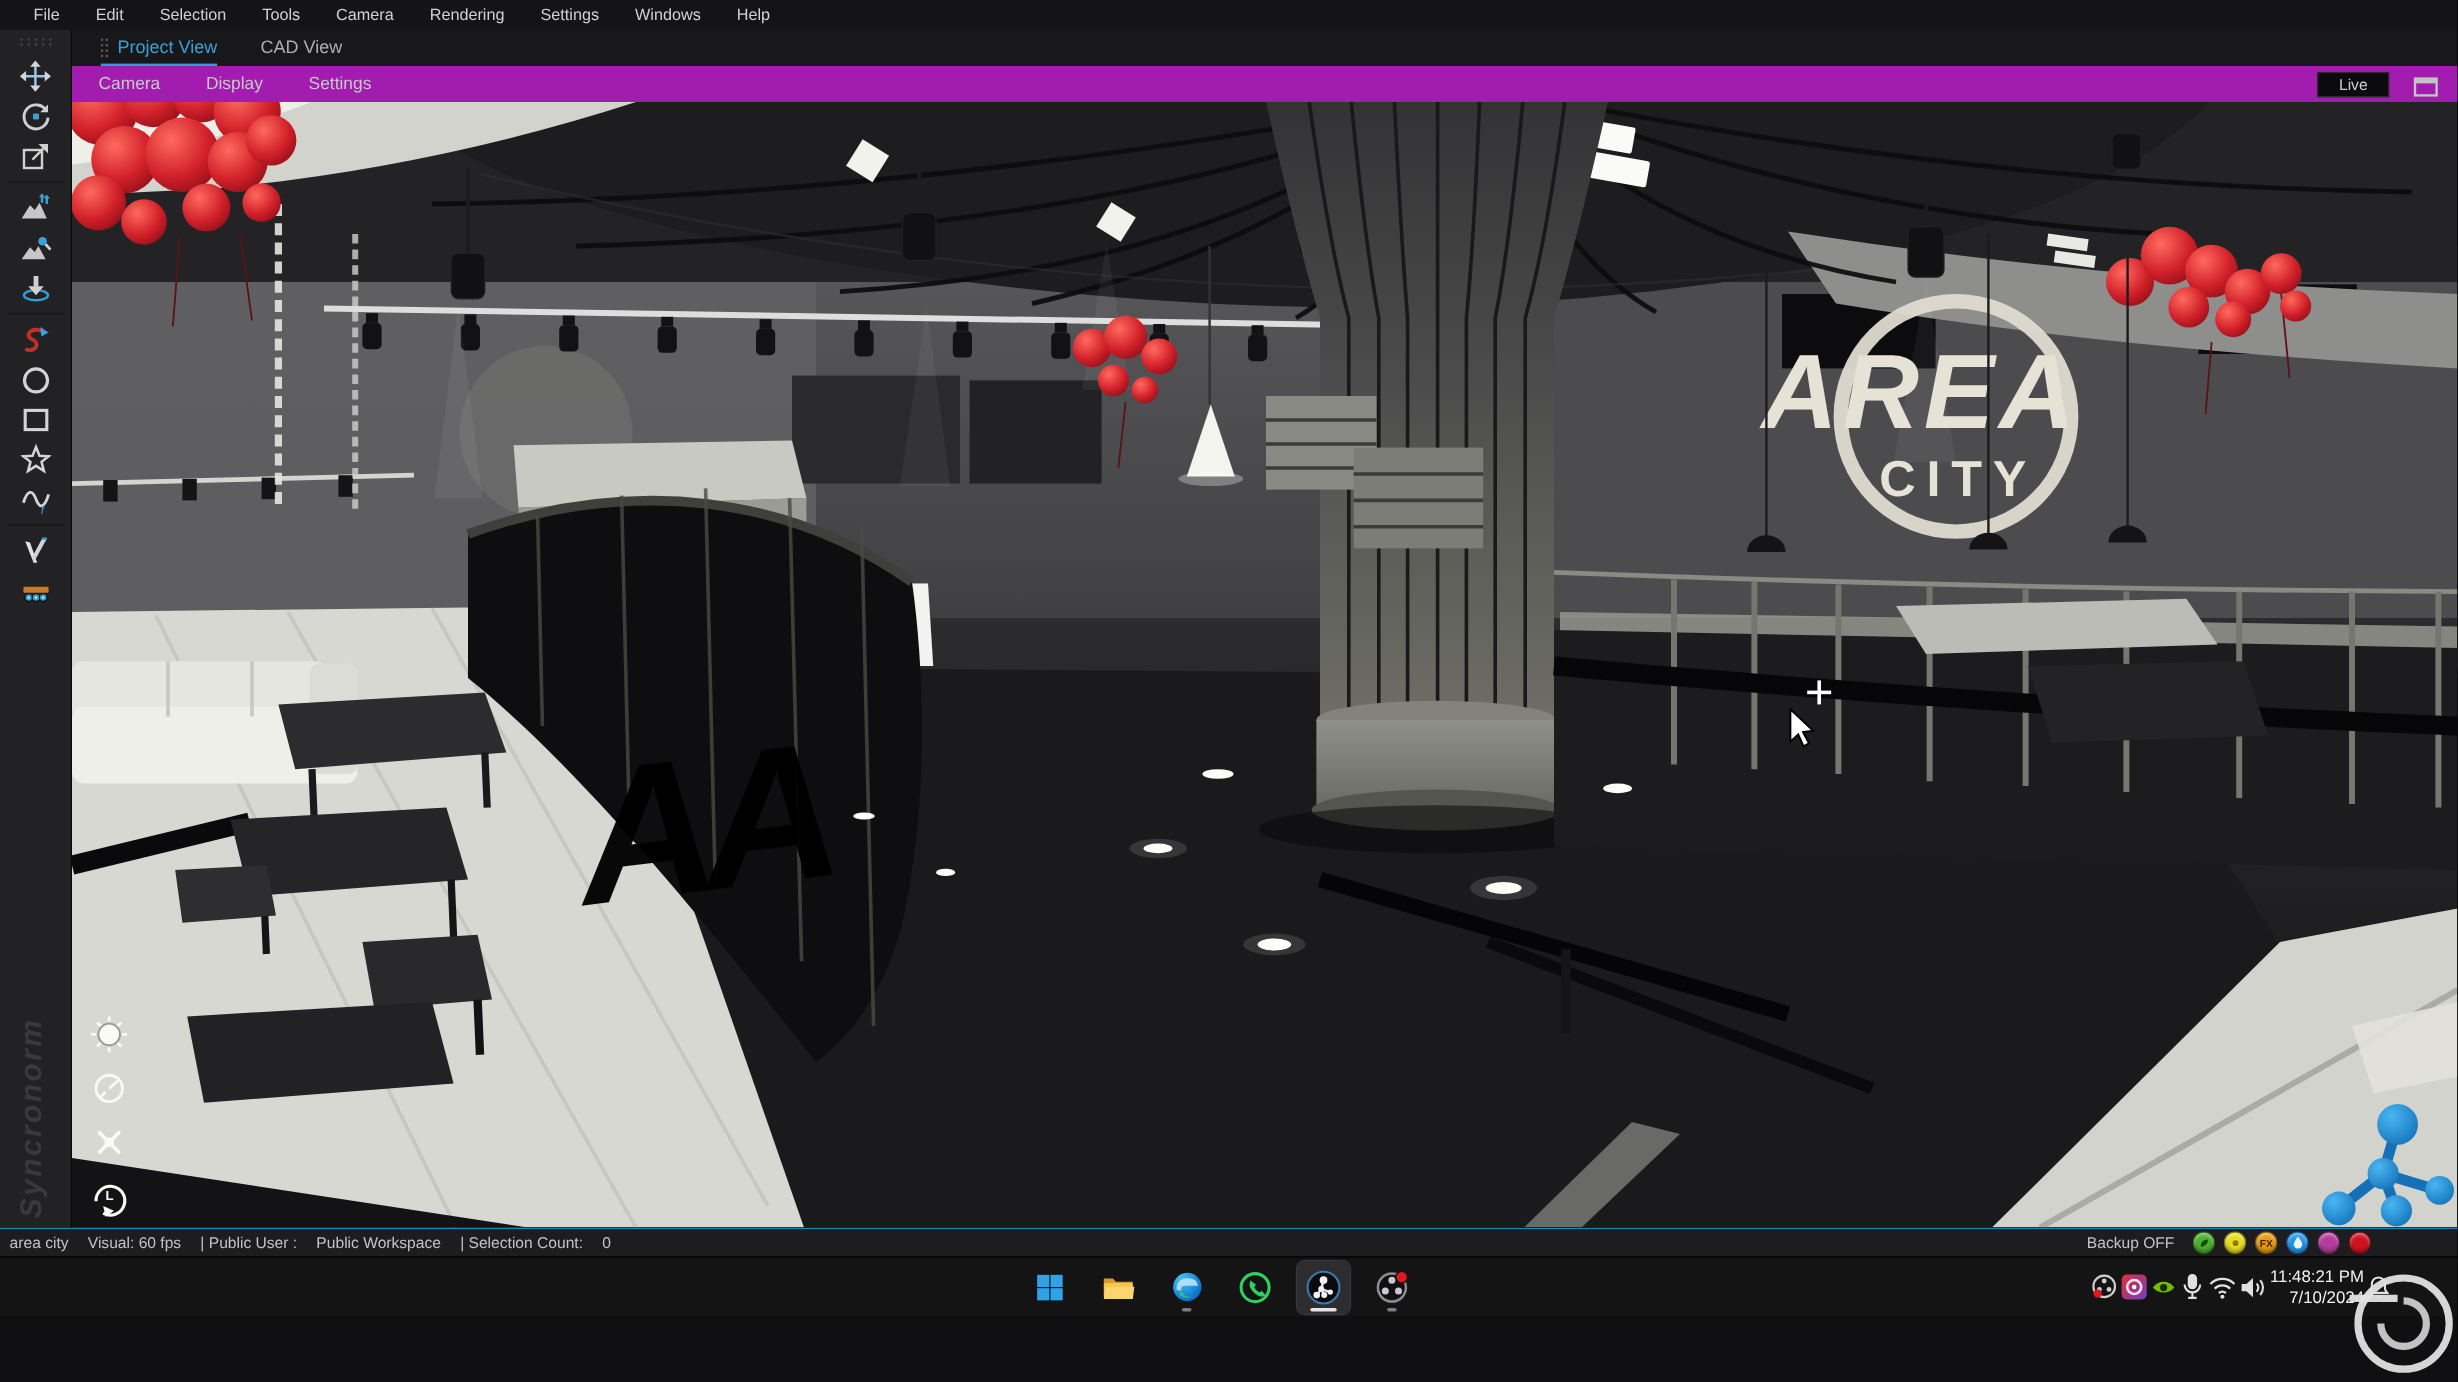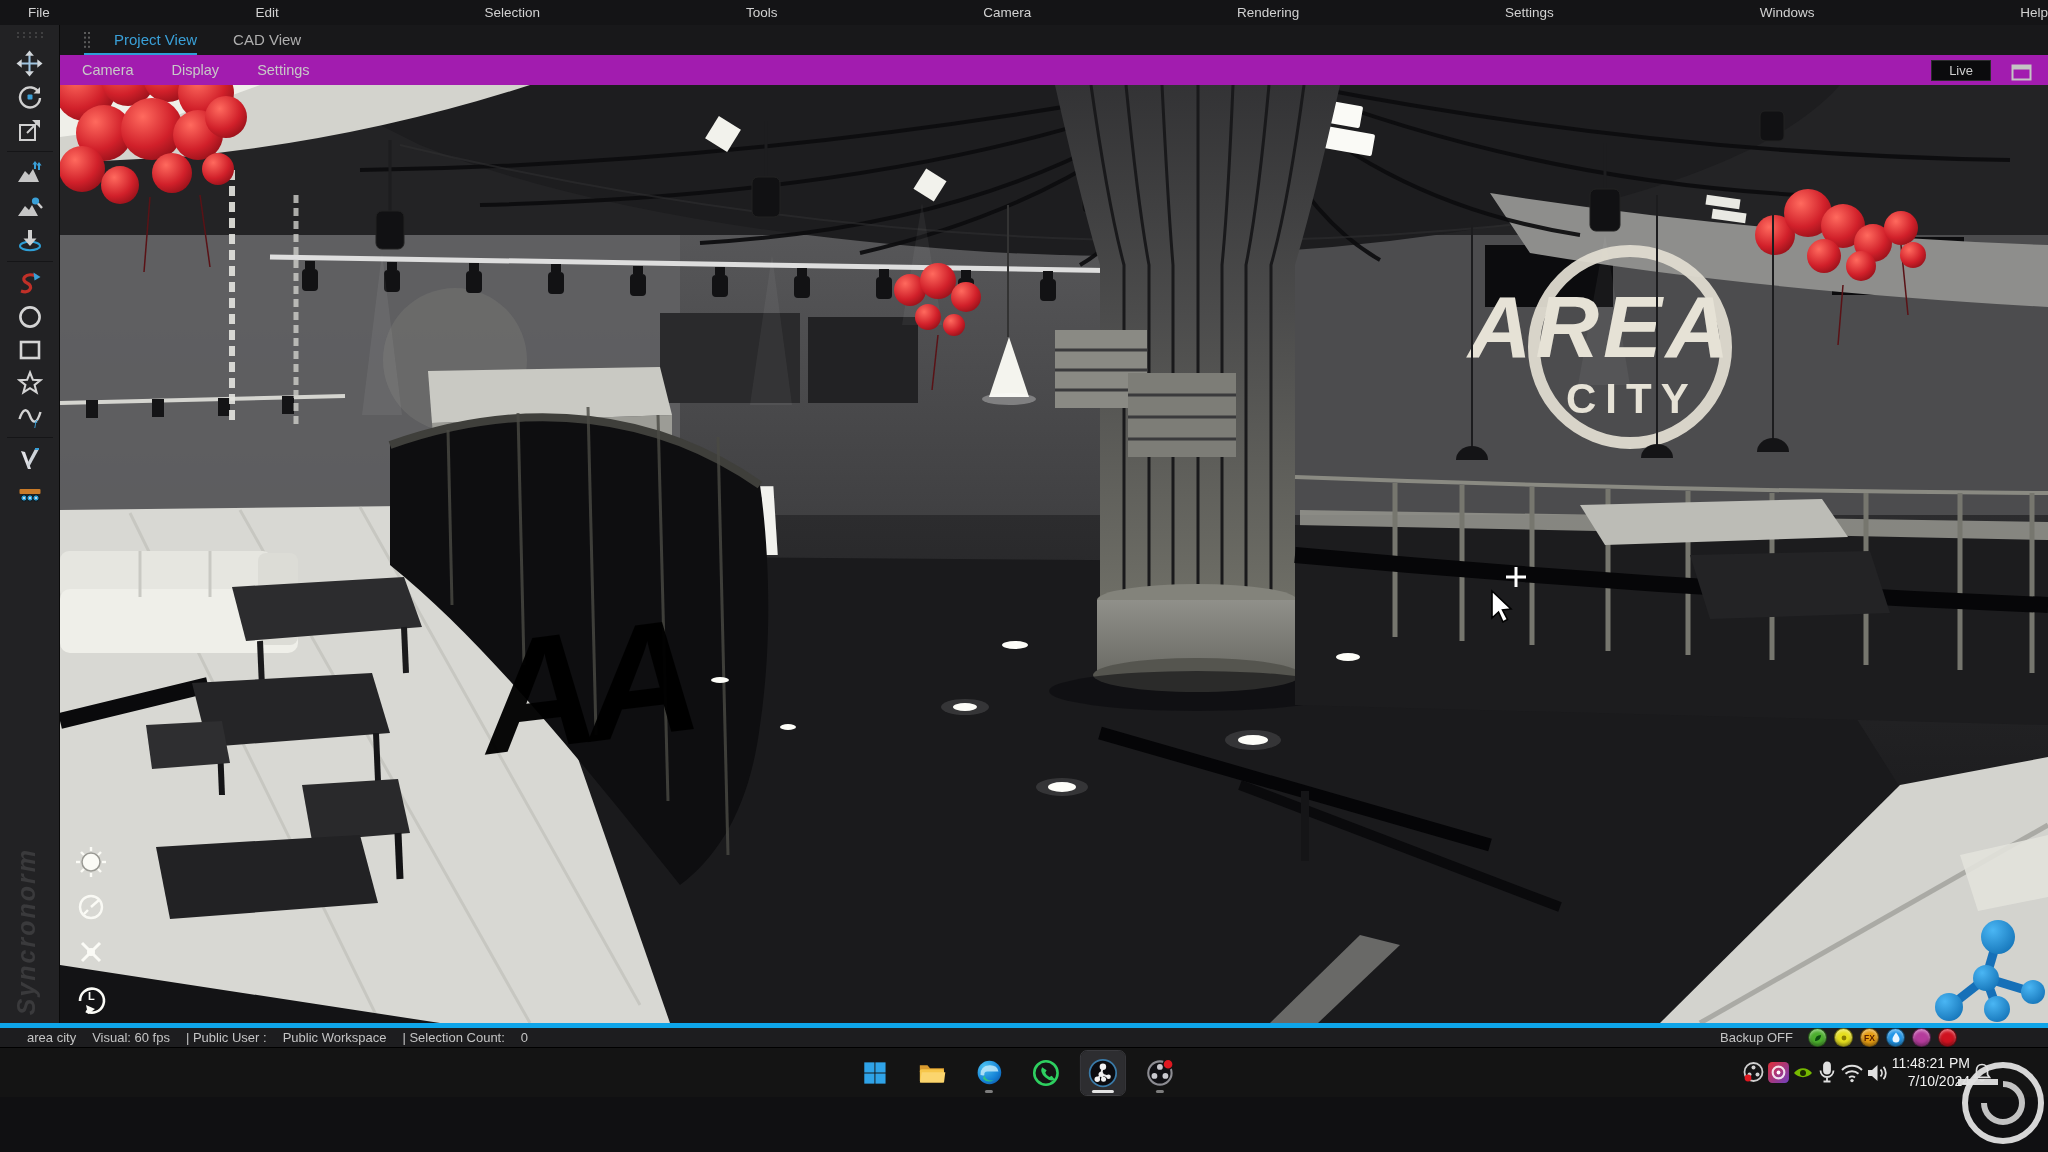--- a/index.html
+++ b/index.html
@@ -8,21 +8,21 @@
             font-family:"Liberation Sans",sans-serif; background:#101012; }
 
   
   .titlebar { height:27px; background:#f1f1ef; display:flex; align-items:center; padding-left:8px; }
   .titlebar .logo { width:17px; height:17px; margin-right:10px; }
   .titlebar .title { font-size:13px; color:#141414; }
   .win-controls { margin-left:auto; display:flex; height:100%; }
   .win-btn { width:46px; height:100%; display:flex; align-items:center; justify-content:center; }
 
   
-  .menubar { height:25px; background:#141416; display:flex; align-items:center; padding-left:28px; gap:30px;justify-content:space-between; }
+  .menubar { height:25px; background:#141416; display:flex; align-items:center; padding-left:28px; gap:30px; }
   .menubar .mi { font-size:13.5px; color:#d2d2d2; cursor:default; }
 
   
   .maintabs { height:28px; background:#141416; display:flex; align-items:flex-end; padding-left:600px; gap:38px; }
   .maintab { font-size:14.5px; color:#c2c2c2; padding:0 2px 6px 2px; border-bottom:3px solid transparent; }
   .maintab.active { color:#37a2da; border-bottom-color:#2f9fd6; }
 
   
   .content-row { display:flex; height:998px; }
   .leftrail { width:60px; background:#222224; border-right:1px solid #0a0a0a; position:relative;
@@ -30,36 +30,36 @@
   .rail-grip { margin-bottom:8px; opacity:.7; }
   .tool { width:38px; height:33px; display:flex; align-items:center; justify-content:center; border-radius:3px; }
   .rail-sep { width:46px; height:1px; background:#151517; margin:5px 0; }
   .rail-watermark { position:absolute; bottom:8px; left:12px; writing-mode:vertical-rl; transform:rotate(180deg);
                     font-size:25px; font-weight:bold; font-style:italic; letter-spacing:2px; color:#3a3a3c; }
 
   .main-col { flex:1; display:flex; flex-direction:column; }
 
   
   .viewtabs { height:30px; background:#18181a; display:flex; align-items:flex-end; padding-left:24px; gap:36px; }
-  .viewtab { font-size:15px; color:#aeaeae; padding-bottom:5px; border-bottom:2px solid transparent; display:flex; align-items:center; gap:24px; }
+  .viewtab { font-size:15px; color:#aeaeae; padding-bottom:5px; border-bottom:2px solid transparent; display:flex; align-items:center; gap:8px; }
   .viewtab.active { color:#3aa0d8; border-bottom-color:#2f9fd6; }
 
   
   .vtoolbar { height:30px; background:#a21caf; display:flex; align-items:center; padding-left:22px; gap:38px; }
   .vtoolbar .vmi { font-size:14.5px; color:#c8c8c8; }
   .vt-right { margin-left:auto; display:flex; align-items:flex-end; gap:20px; padding-right:16px; }
   .live-btn { background:#0b0b0d; border:1px solid #2c2c2e; color:#cfcfcf; font-size:13px; padding:2px 17px; }
 
   
   .viewport { flex:1; position:relative; background:#0c0c0e; overflow:hidden; }
   .viewport svg.scene { position:absolute; inset:0; }
 
   
-  .statusbar { height:24px; background:#1d1d1f; border-top:5px solid #0ea5e9; display:flex; align-items:center;
-               padding:0 27px; gap:16px; font-size:13px; color:#c4c4c4; }
+  .statusbar { height:24px; background:#1d1d1f; border-top:1px solid #0ea5e9; display:flex; align-items:center;
+               padding:0 8px; gap:16px; font-size:13px; color:#c4c4c4; }
   .sb-right { margin-left:auto; display:flex; align-items:center; gap:7px; padding-right:64px; }
   .sb-backup { margin-right:8px; color:#c4c4c4; }
   .ind { width:19px; height:19px; border-radius:50%; display:flex; align-items:center; justify-content:center;
          border:1px solid rgba(0,0,0,.5); box-shadow:inset 0 2px 3px rgba(255,255,255,.45), inset 0 -2px 3px rgba(0,0,0,.35); }
   .ind-green  { background:#4caf2e; }
   .ind-yellow { background:#e6df1e; }
   .ind-orange { background:#e59c12; font-size:8.5px; font-weight:bold; color:#5a2000; }
   .ind-blue   { background:#2196e8; }
   .ind-magenta{ background:#b53c9c; }
   .ind-red    { background:#cf1220; }

